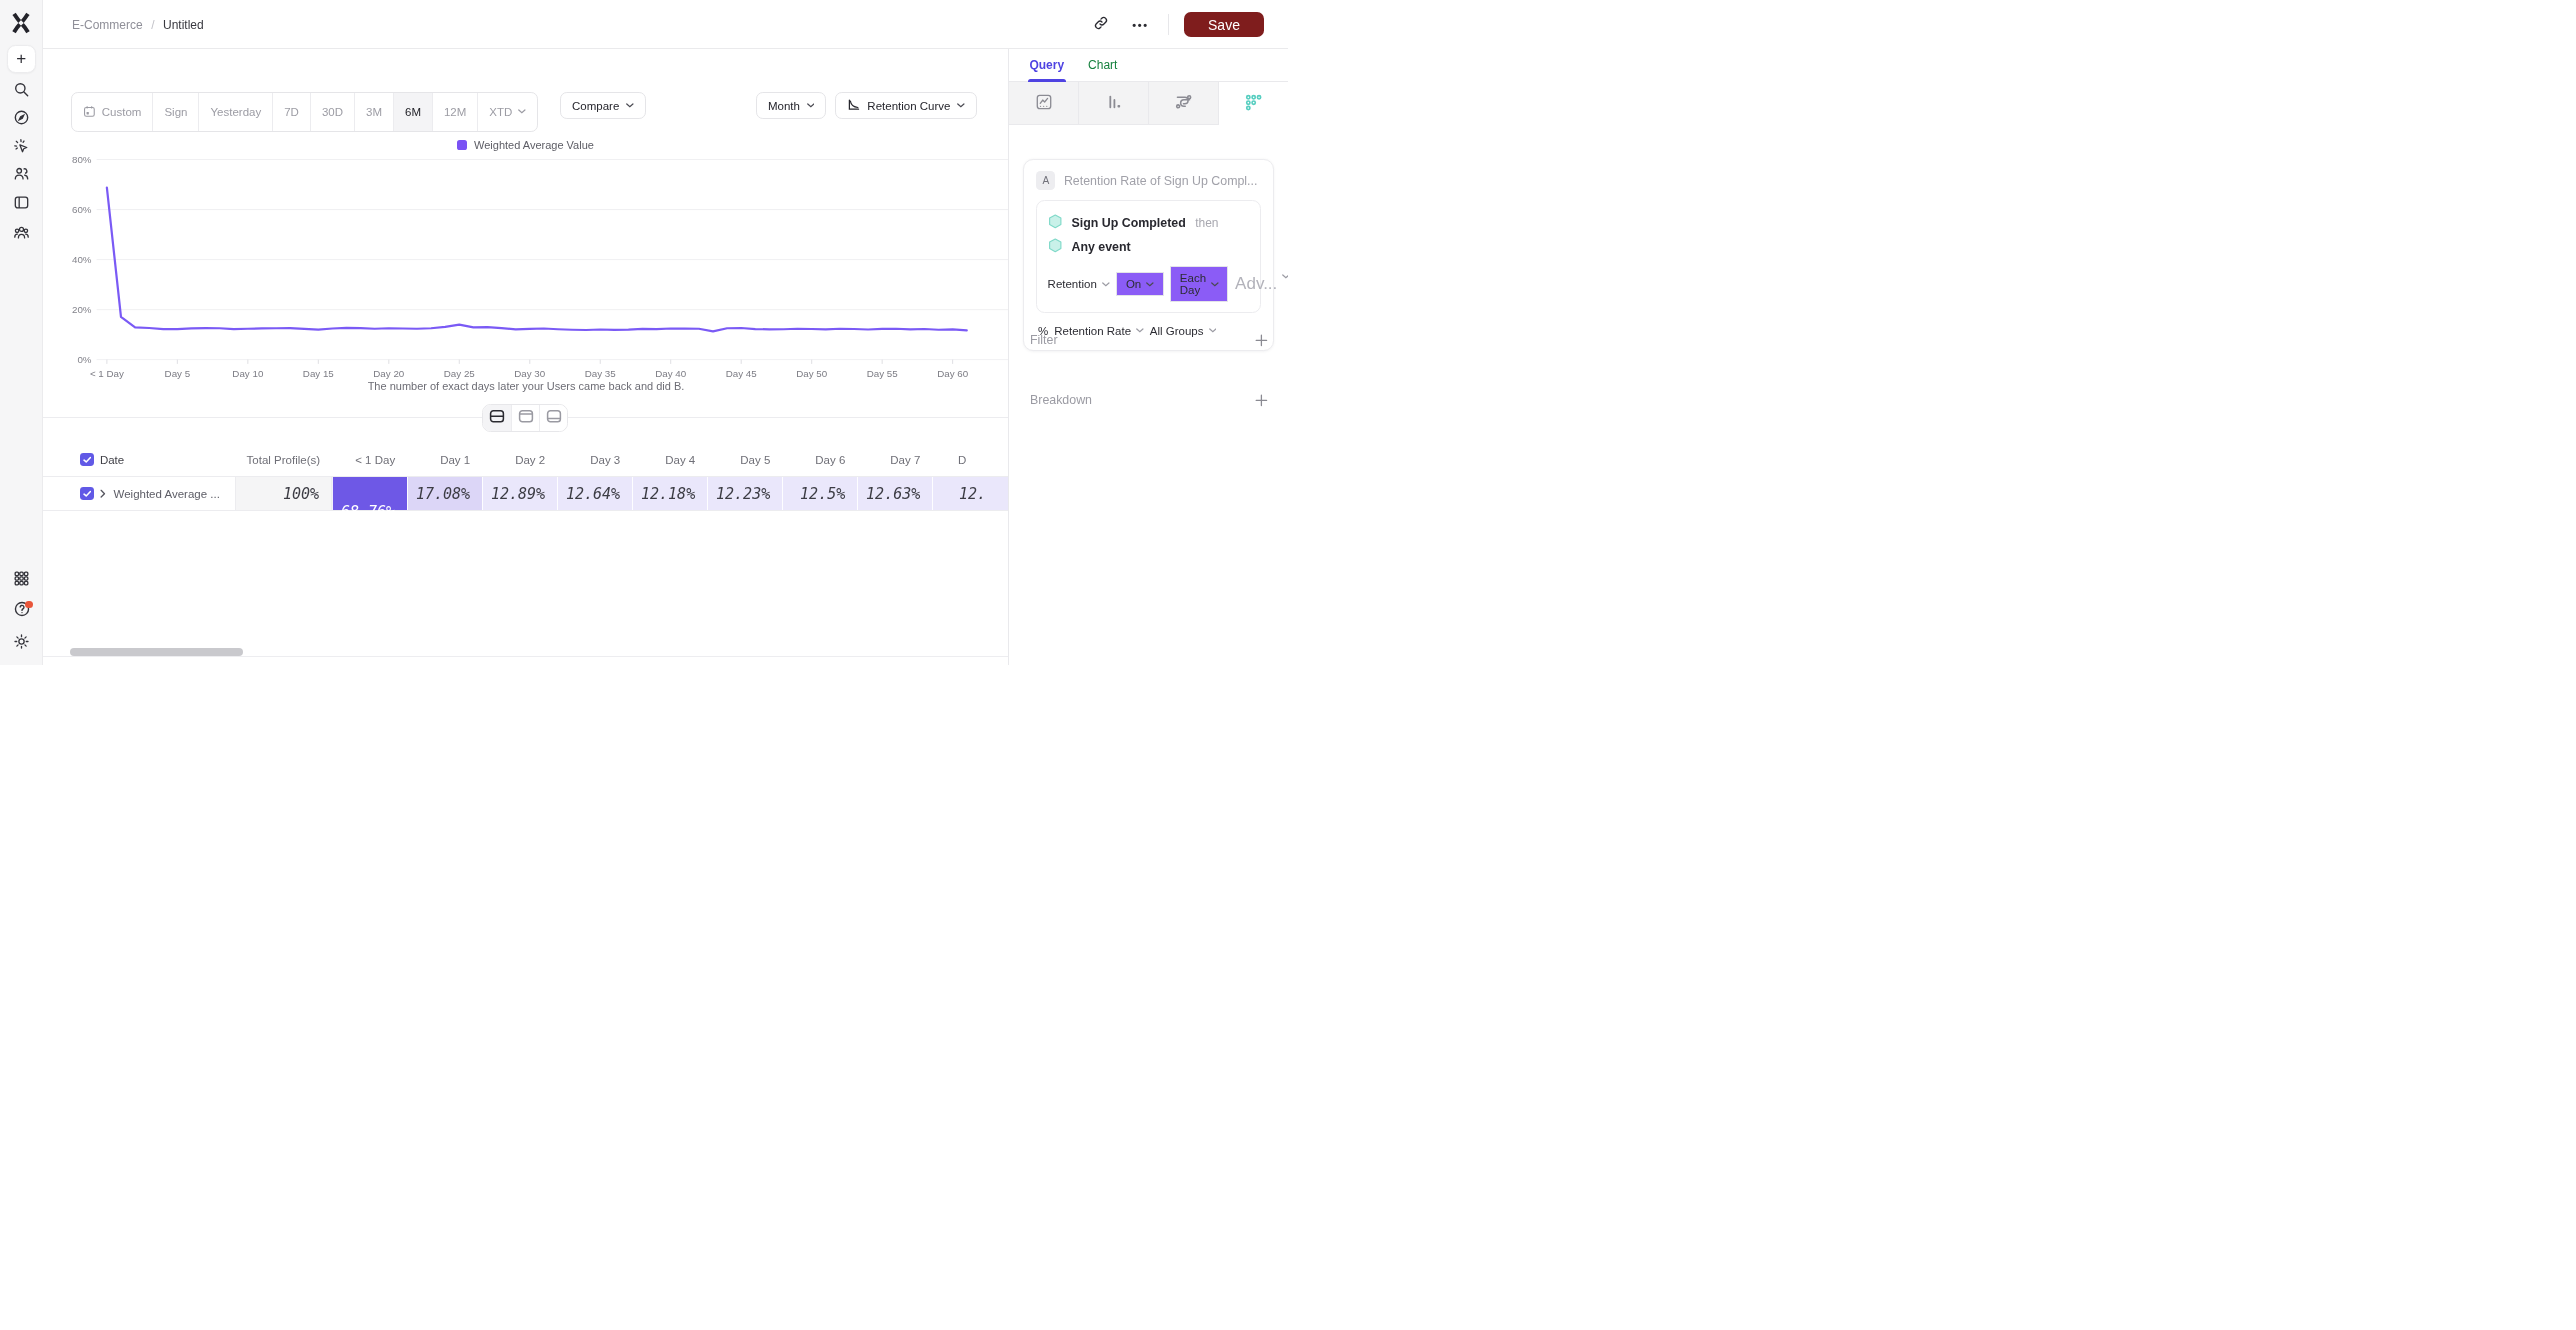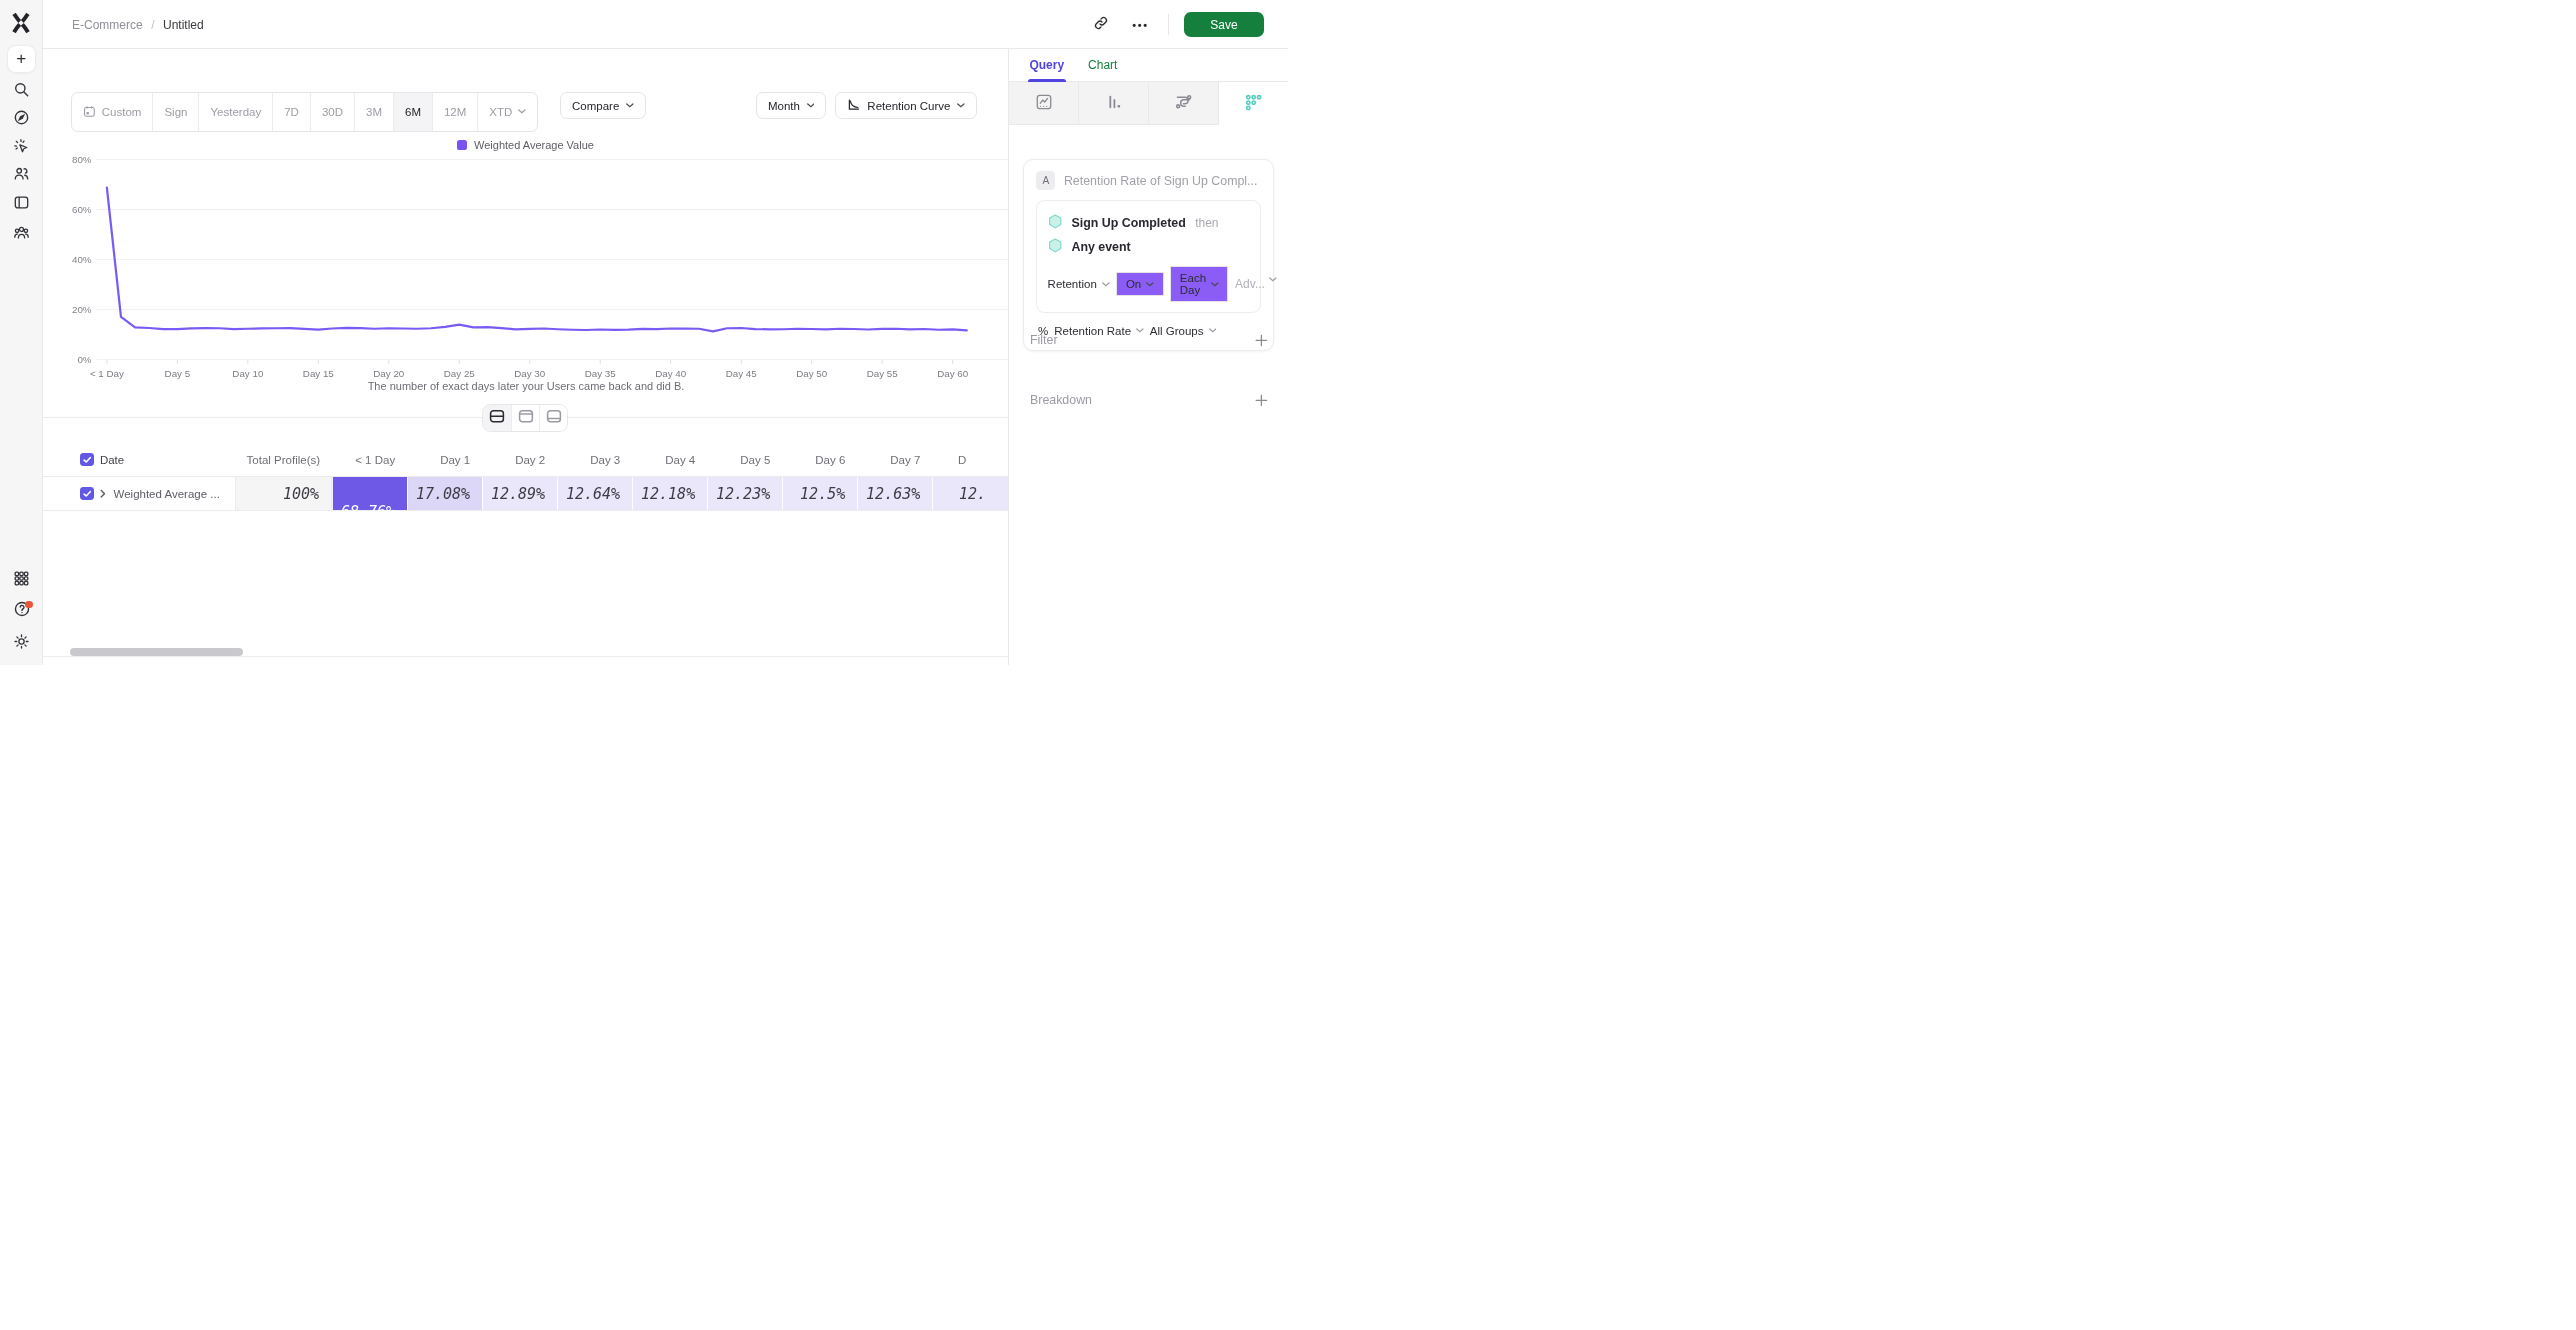--- a/index.html
+++ b/index.html
@@ -10,21 +10,21 @@
   
   .topbar { position:absolute; left:0; top:0; right:0; height:49px; background:#fff; border-bottom:0.9px solid #eaeaec; z-index:4; }
   .breadcrumb { position:absolute; left:72px; top:0; height:49px; display:flex; align-items:center; gap:8.5px; font-size:12px; }
   .bc-parent { color:#8f8f98; }
   .bc-sep { color:#c3c3c9; }
   .bc-current { color:#38383f; }
   .top-actions { position:absolute; right:24px; top:0; height:49px; display:flex; align-items:center; gap:15.3px; }
   .icon-btn { width:24px; height:24px; display:flex; align-items:center; justify-content:center; cursor:pointer; border-radius:5.1px; }
   .ellipsis { font-size:11px; letter-spacing:1.7px; color:#2b2b31; font-weight:700; }
   .top-divider { width:0.9px; height:20.4px; background:#e7e7ea; }
-  .save-btn { width:80px; height:25.6px; background:#15803d; color:#fff; border:none; border-radius:6.8px; font-size:12px; font-weight:500; cursor:pointer; font-family:inherit; }
+  .save-btn { width:80px; height:25.6px; background:#7f1d1d; color:#fff; border:none; border-radius:6.8px; font-size:14px; font-weight:500; cursor:pointer; font-family:inherit; }
 
   
   .sidebar { position:absolute; left:0; top:0; bottom:0; width:43px; background:#f6f6f7; border-right:0.9px solid #ebebed; z-index:5; }
   .logo { position:absolute; left:10.2px; top:12px; }
   .side-ic { position:absolute; left:0; width:43px; height:25.6px; display:flex; align-items:center; justify-content:center; cursor:pointer; color:#33333a; }
   .plus-btn { position:absolute; left:6.8px; top:45px; width:29px; height:28px; background:#fff; border:0.9px solid #ececee; border-radius:8.5px; display:flex; align-items:center; justify-content:center; font-size:17px; font-weight:400; color:#2d2d34; cursor:pointer; box-shadow:0 0.9px 1.7px rgba(0,0,0,.04); }
   .help-wrap { position:relative; }
   .red-dot { position:absolute; right:10.2px; top:2.6px; width:7.7px; height:7.7px; border-radius:50%; background:#e8553a; }
 
   
@@ -95,21 +95,21 @@
   .qtitle-row { display:flex; align-items:center; gap:8.5px; }
   .qbadge { width:19px; height:19px; border-radius:4.3px; background:#ededf0; color:#71717a; font-size:10.2px; font-weight:500; display:flex; align-items:center; justify-content:center; }
   .qtitle { font-size:12.4px; color:#a1a1a9; white-space:nowrap; overflow:hidden; }
   .inner-card { margin-top:10.2px; border:0.9px solid #ececef; border-radius:8.5px; padding:10.2px 10.2px 9.4px; }
   .event-row { display:flex; align-items:center; gap:9.4px; height:24px; cursor:pointer; }
   .event-name { font-size:12.4px; font-weight:600; color:#28282f; }
   .then { font-size:12px; color:#a8a8b0; font-weight:400; }
   .ctl-row { display:flex; align-items:center; margin-top:6.8px; gap:6.8px; }
   .ctl-plain { display:flex; align-items:center; gap:5.1px; font-size:11.5px; color:#2c2c33; font-weight:500; cursor:pointer; }
   .ctl-btn { display:flex; align-items:center; gap:5.1px; font-size:11.5px; color:#2c2c33; font-weight:500; border:0.9px solid #e4e4e8; border-radius:0; padding:5.1px 8.5px; cursor:pointer; background:#8b5cf6; }
-  .ctl-muted { display:flex; align-items:flex-start; gap:4.3px; font-size:12px; color:#b2b2ba; cursor:pointer; margin-left:auto; }
+  .ctl-muted { display:flex; align-items:flex-start; gap:4.3px; font-size:17px; color:#b2b2ba; cursor:pointer; margin-left:auto; }
   .measure-row { display:flex; align-items:center; gap:6px; margin-top:12px; padding-left:1.7px; font-size:11.5px; color:#2c2c33; font-weight:500; }
   .measure-item { display:flex; align-items:center; gap:5.1px; cursor:pointer; }
 
   .section { position:absolute; left:21px; right:20.4px; display:flex; align-items:flex-end; justify-content:space-between; }
   .section-label { font-size:12.4px; color:#9b9ba3; font-weight:500; }
   .plus-ic { color:#8a8a92; cursor:pointer; display:flex; }
   .sec-filter { top:284px; }
   .sec-breakdown { top:344px; }
 </style>
 </head>

